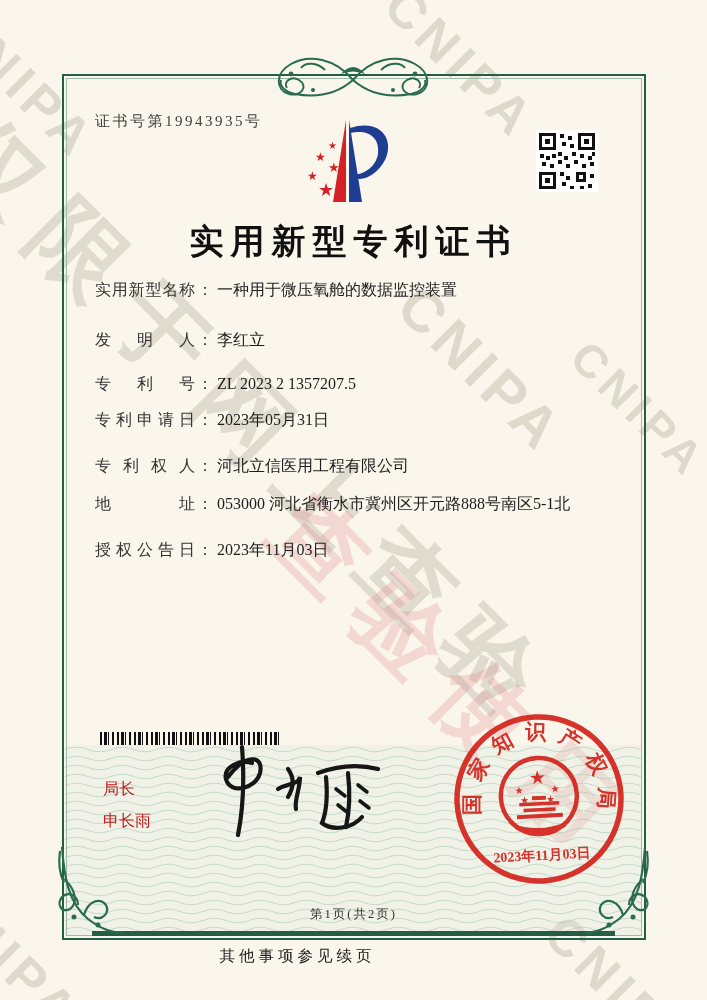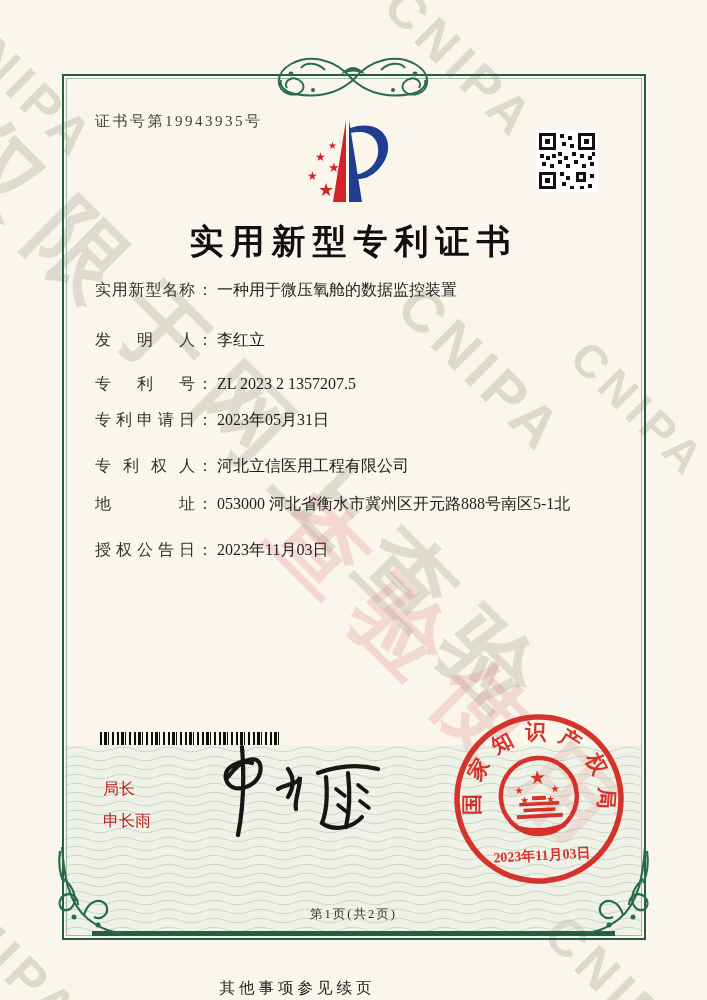--- a/index.html
+++ b/index.html
@@ -66,21 +66,21 @@
       #111 8px 9px,transparent 9px 12px,#111 12px 14px,transparent 14px 17px);
   }
   .duty{position:absolute;left:103px;z-index:2;
     font-family:"Liberation Sans","DejaVu Sans",sans-serif;
     font-size:16px;color:#b91c1c;}
   .sig-svg{position:absolute;left:190px;top:743px;z-index:2;}
   .seal{position:absolute;left:450px;top:710px;z-index:3;opacity:0.93;transform:rotate(-3deg);}
   .pagenum{position:absolute;left:0;top:906px;width:707px;text-align:center;
     font-size:12.5px;letter-spacing:2px;color:#333;z-index:2;}
   .note{position:absolute;left:0;top:946px;width:595px;text-align:center;
-    font-size:15.5px;letter-spacing:4px;color:#1a1a1a;z-index:2;margin-top:32px;}
+    font-size:15.5px;letter-spacing:4px;color:#1a1a1a;z-index:2;}
   .logo{position:absolute;left:295px;top:104px;z-index:2;}
   .qr{position:absolute;left:536px;top:130px;z-index:2;}
   .ornament-top{position:absolute;left:225px;top:50px;z-index:2;}
   .corner{position:absolute;top:845px;z-index:2;}
   .corner-left{left:54px;}
   .corner-right{left:583px;transform:scaleX(-1);}
 </style>
 </head>
 <body>
 

